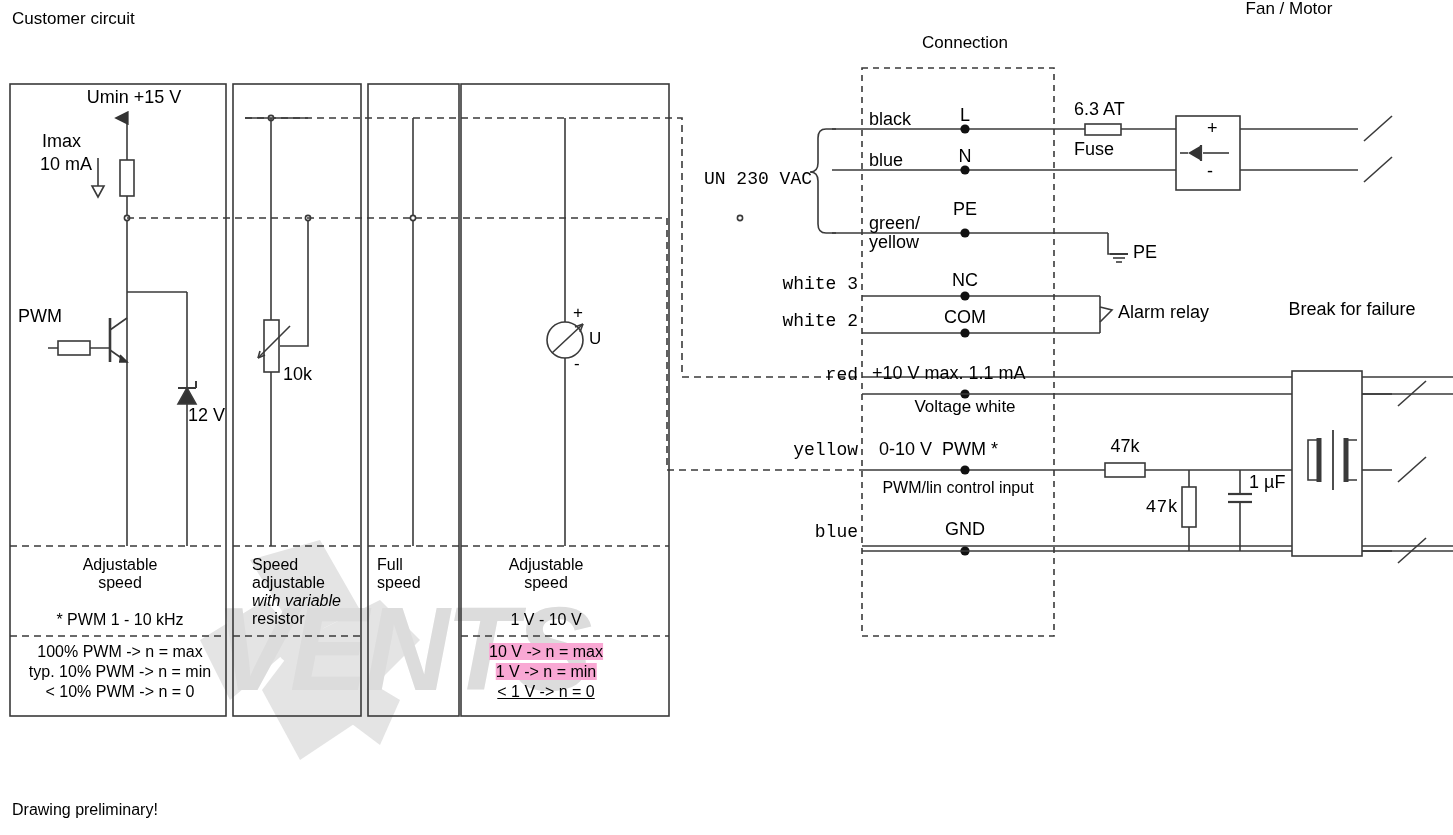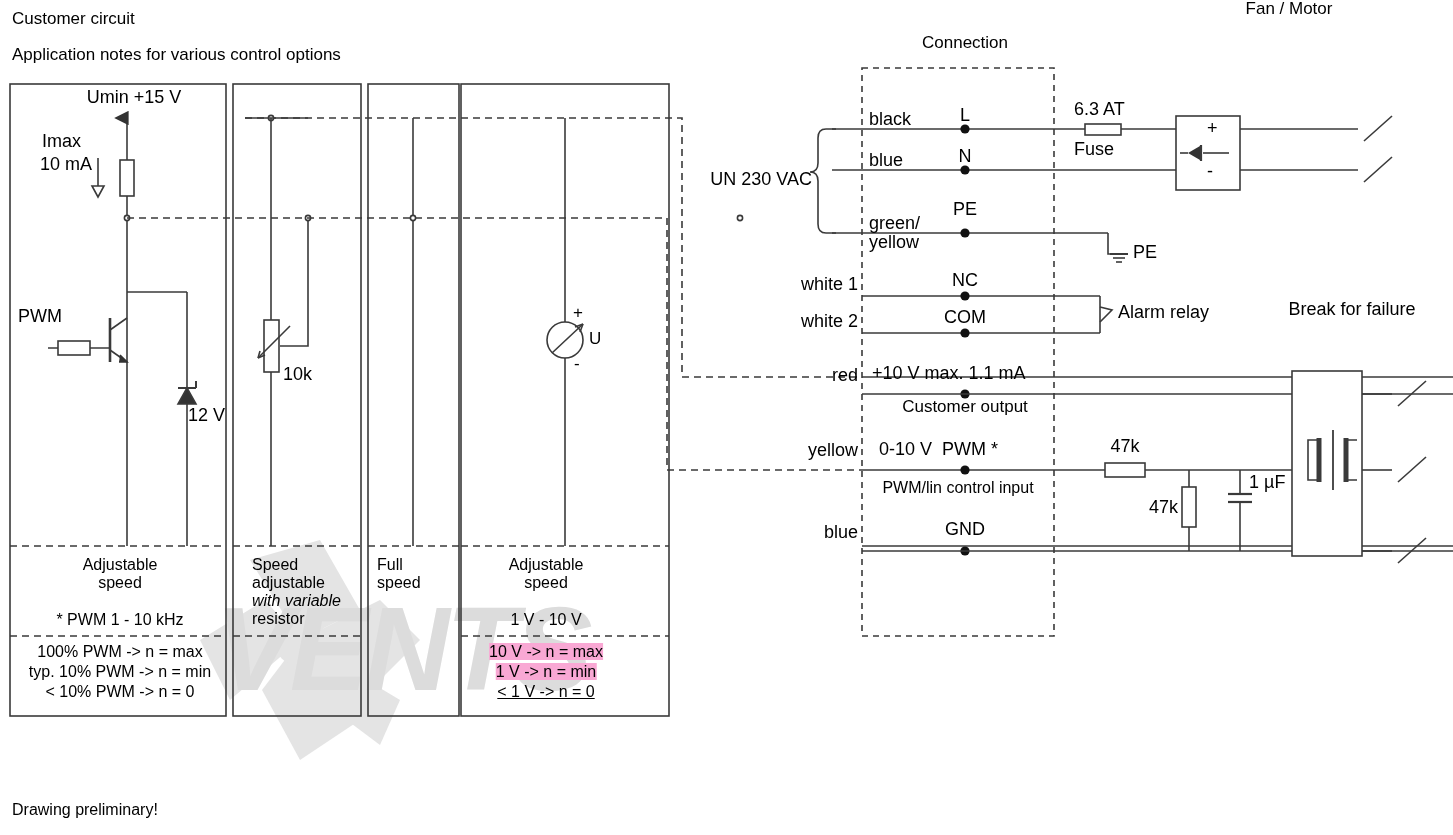--- a/index.html
+++ b/index.html
@@ -12,21 +12,21 @@
   #root{position:absolute;left:0;top:0;width:1453px;height:835px;}
   svg.layer{position:absolute;left:0;top:0;width:1453px;height:835px;}
   #wm{z-index:0;}
   #wires{z-index:2;}
   .txt{position:absolute;z-index:3;white-space:pre;line-height:1.08;}
   .t20{font-size:17px;}
   .t18{font-size:18px;}
   .t17{font-size:17px;}
   .t16{font-size:16px;}
   .ctr{text-align:center;transform:translateX(-50%);}
-  .rgt{text-align:center;transform:translateX(-100%);}
+  .rgt{text-align:center;transform:translateX(-100%);font-family:Liberation Mono, monospace;}
   .hl{background:#f9a8d4;}
 </style>
 </head>
 <body>
 
 <div id="root">
 
   <svg class="layer" id="wm" viewBox="0 0 1453 835">
     <g fill="#e4e4e4">
       <path d="M300 640 L380 600 L420 640 L360 700 Z"></path>
@@ -168,21 +168,20 @@
       <line x1="1362" y1="394" x2="1392" y2="394"></line>
       <line x1="1362" y1="470" x2="1392" y2="470"></line>
       <line x1="1362" y1="551" x2="1392" y2="551"></line>
       <line x1="1398" y1="406" x2="1426" y2="381"></line>
       <line x1="1398" y1="482" x2="1426" y2="457"></line>
       <line x1="1398" y1="563" x2="1426" y2="538"></line>
     </g>
   </svg>
 
   <div class="txt t20" style="left:12px;top:10px;">Customer circuit</div>
-  <div class="txt t20" style="left:12px;top:46px;">Application notes for various control options</div>
   <div class="txt t20 ctr" style="left:965px;top:10px;margin-top:24px;">Connection</div>
   <div class="txt t20 ctr" style="left:1289px;top:0;">Fan / Motor</div>
 
   <div class="txt t18 ctr" style="left:134px;top:88px;">Umin +15 V</div>
   <div class="txt t18" style="left:42px;top:132px;">Imax</div>
   <div class="txt t18" style="left:40px;top:155px;">10 mA</div>
   <div class="txt t18" style="left:18px;top:307px;">PWM</div>
   <div class="txt t18" style="left:188px;top:406px;">12 V</div>
   <div class="txt t16 ctr" style="left:120px;top:556px;">Adjustable</div>
   <div class="txt t16 ctr" style="left:120px;top:574px;">speed</div>
@@ -215,29 +214,29 @@
   <div class="txt t18" style="left:869px;top:110px;">black</div>
   <div class="txt t18 ctr" style="left:965px;top:106px;">L</div>
 
   <div class="txt t18" style="left:869px;top:151px;">blue</div>
   <div class="txt t18 ctr" style="left:965px;top:147px;">N</div>
 
   <div class="txt t18" style="left:869px;top:214px;">green/</div>
   <div class="txt t18" style="left:869px;top:233px;">yellow</div>
   <div class="txt t18 ctr" style="left:965px;top:200px;">PE</div>
 
-  <div class="txt t18 rgt" style="left:858px;top:275px;">white 1</div>
+  <div class="txt t18 rgt" style="left:858px;top:275px;">white 3</div>
   <div class="txt t18 ctr" style="left:965px;top:271px;">NC</div>
 
   <div class="txt t18 rgt" style="left:858px;top:312px;">white 2</div>
   <div class="txt t18 ctr" style="left:965px;top:308px;text-align:center;">COM</div>
 
   <div class="txt t18 rgt" style="left:858px;top:366px;">red</div>
   <div class="txt t18" style="left:872px;top:364px;">+10 V max. 1.1 mA</div>
-  <div class="txt t17 ctr" style="left:965px;top:398px;">Customer output</div>
+  <div class="txt t17 ctr" style="left:965px;top:398px;">Voltage white</div>
 
   <div class="txt t18 rgt" style="left:858px;top:441px;">yellow</div>
   <div class="txt t18" style="left:879px;top:440px;">0-10 V  PWM *</div>
   <div class="txt t16 ctr" style="left:958px;top:479px;">PWM/lin control input</div>
 
   <div class="txt t18 rgt" style="left:858px;top:523px;">blue</div>
   <div class="txt t18 ctr" style="left:965px;top:520px;">GND</div>
 
   <div class="txt t18" style="left:1118px;top:303px;">Alarm relay</div>
   <div class="txt t18" style="left:1133px;top:243px;">PE</div>

